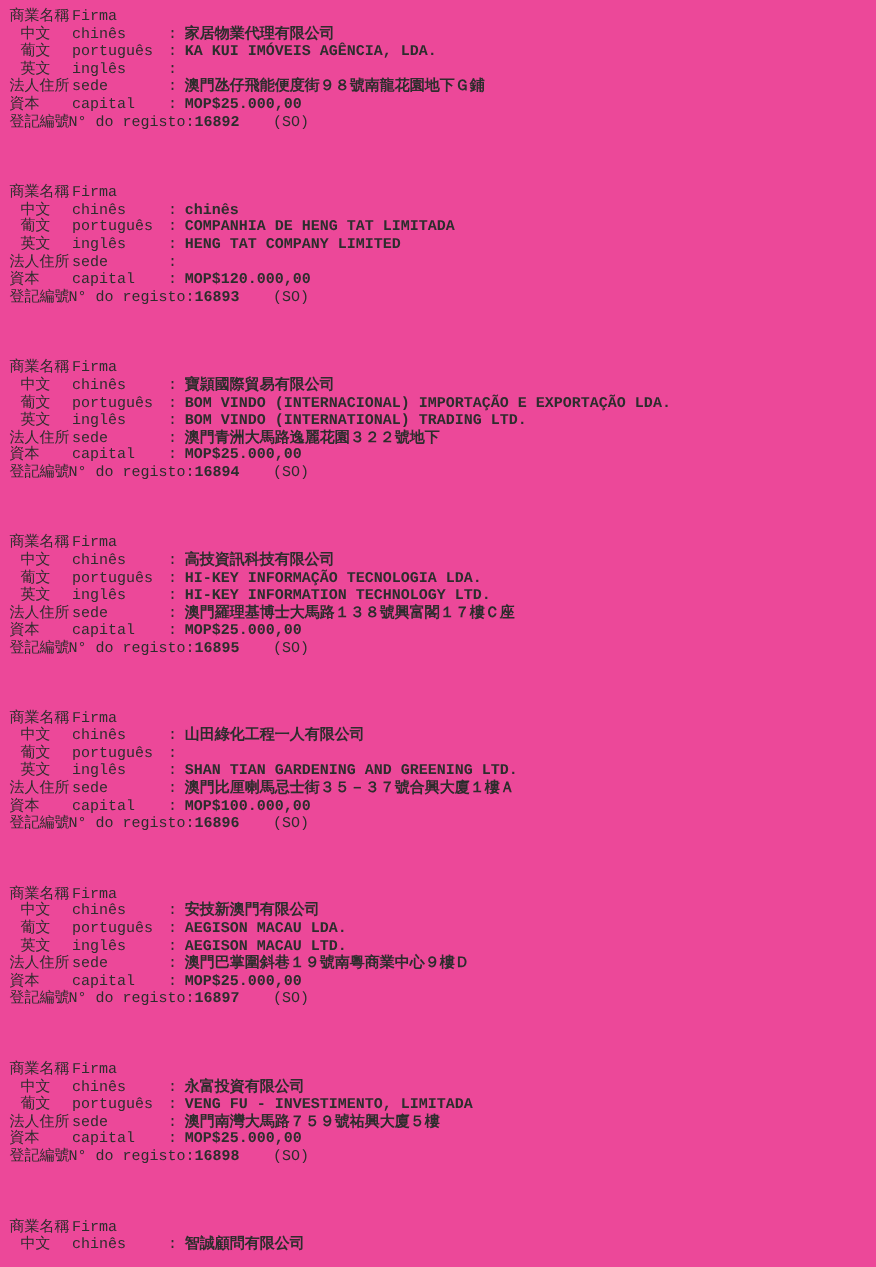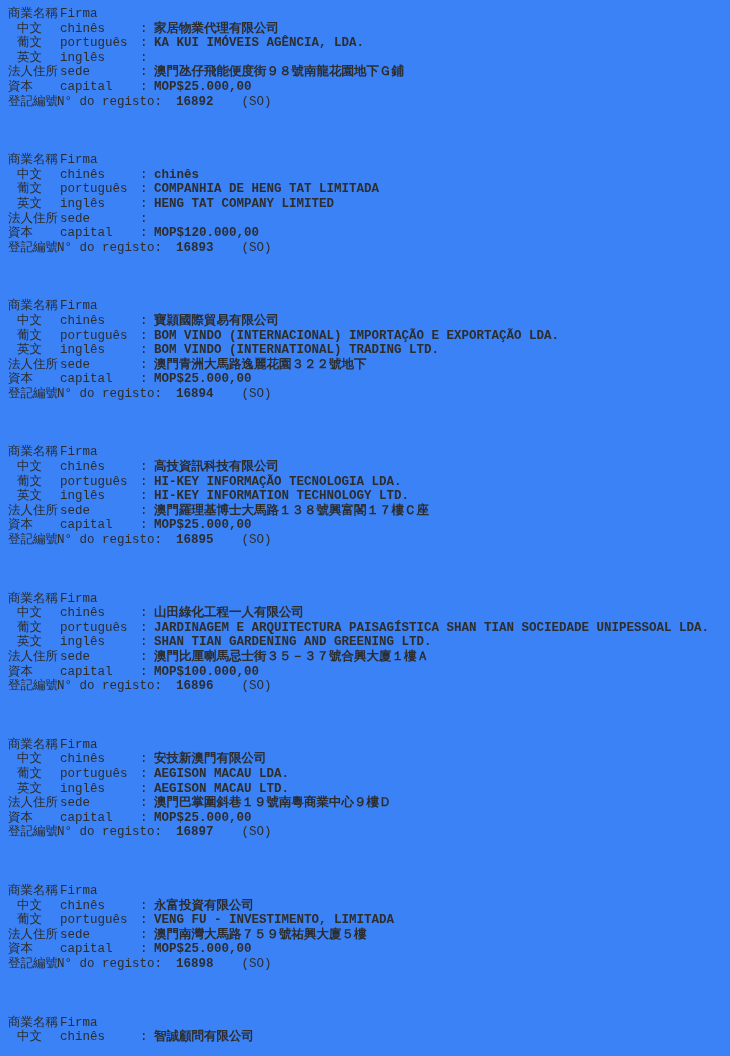--- a/index.html
+++ b/index.html
@@ -4,21 +4,21 @@
 <style>
   html, body {
     margin: 0;
     padding: 0;
     background: #f3f3f1;
   }
   .page {
     position: relative;
     width: 730px;
     height: 1056px;
-    background: #3b82f6;
+    background: #ec4899;
     color: #2d2d2d;
     font-family: "Liberation Mono", "DejaVu Sans Mono", monospace;
     font-size: 12.5px;
     line-height: 14.6px;
     overflow: hidden;
     box-sizing: border-box;
     padding: 7px 0 0 8px;
   }
   .entry {
     margin-bottom: 44px;
@@ -46,21 +46,20 @@
   }
   .val {
     flex: none;
     font-weight: bold;
   }
   .reg-pt {
     flex: none;
   }
   .reg-num {
     flex: none;
-    margin-left: 14px;
   }
   .reg-suffix {
     flex: none;
     margin-left: 28px;
   }
 </style>
 </head>
 <body>
 
 <div class="page">
@@ -278,21 +277,20 @@
       <span class="lzh indent">中文</span>
       <span class="lpt">chinês</span>
       <span class="colon">:</span>
       <span class="val">山田綠化工程一人有限公司</span>
     </div>
 
     <div class="row">
       <span class="lzh indent">葡文</span>
       <span class="lpt">português</span>
       <span class="colon">:</span>
-      <span class="val">JARDINAGEM E ARQUITECTURA PAISAGÍSTICA SHAN TIAN SOCIEDADE UNIPESSOAL LDA.</span>
     </div>
 
     <div class="row">
       <span class="lzh indent">英文</span>
       <span class="lpt">inglês</span>
       <span class="colon">:</span>
       <span class="val">SHAN TIAN GARDENING AND GREENING LTD.</span>
     </div>
 
     <div class="row">

